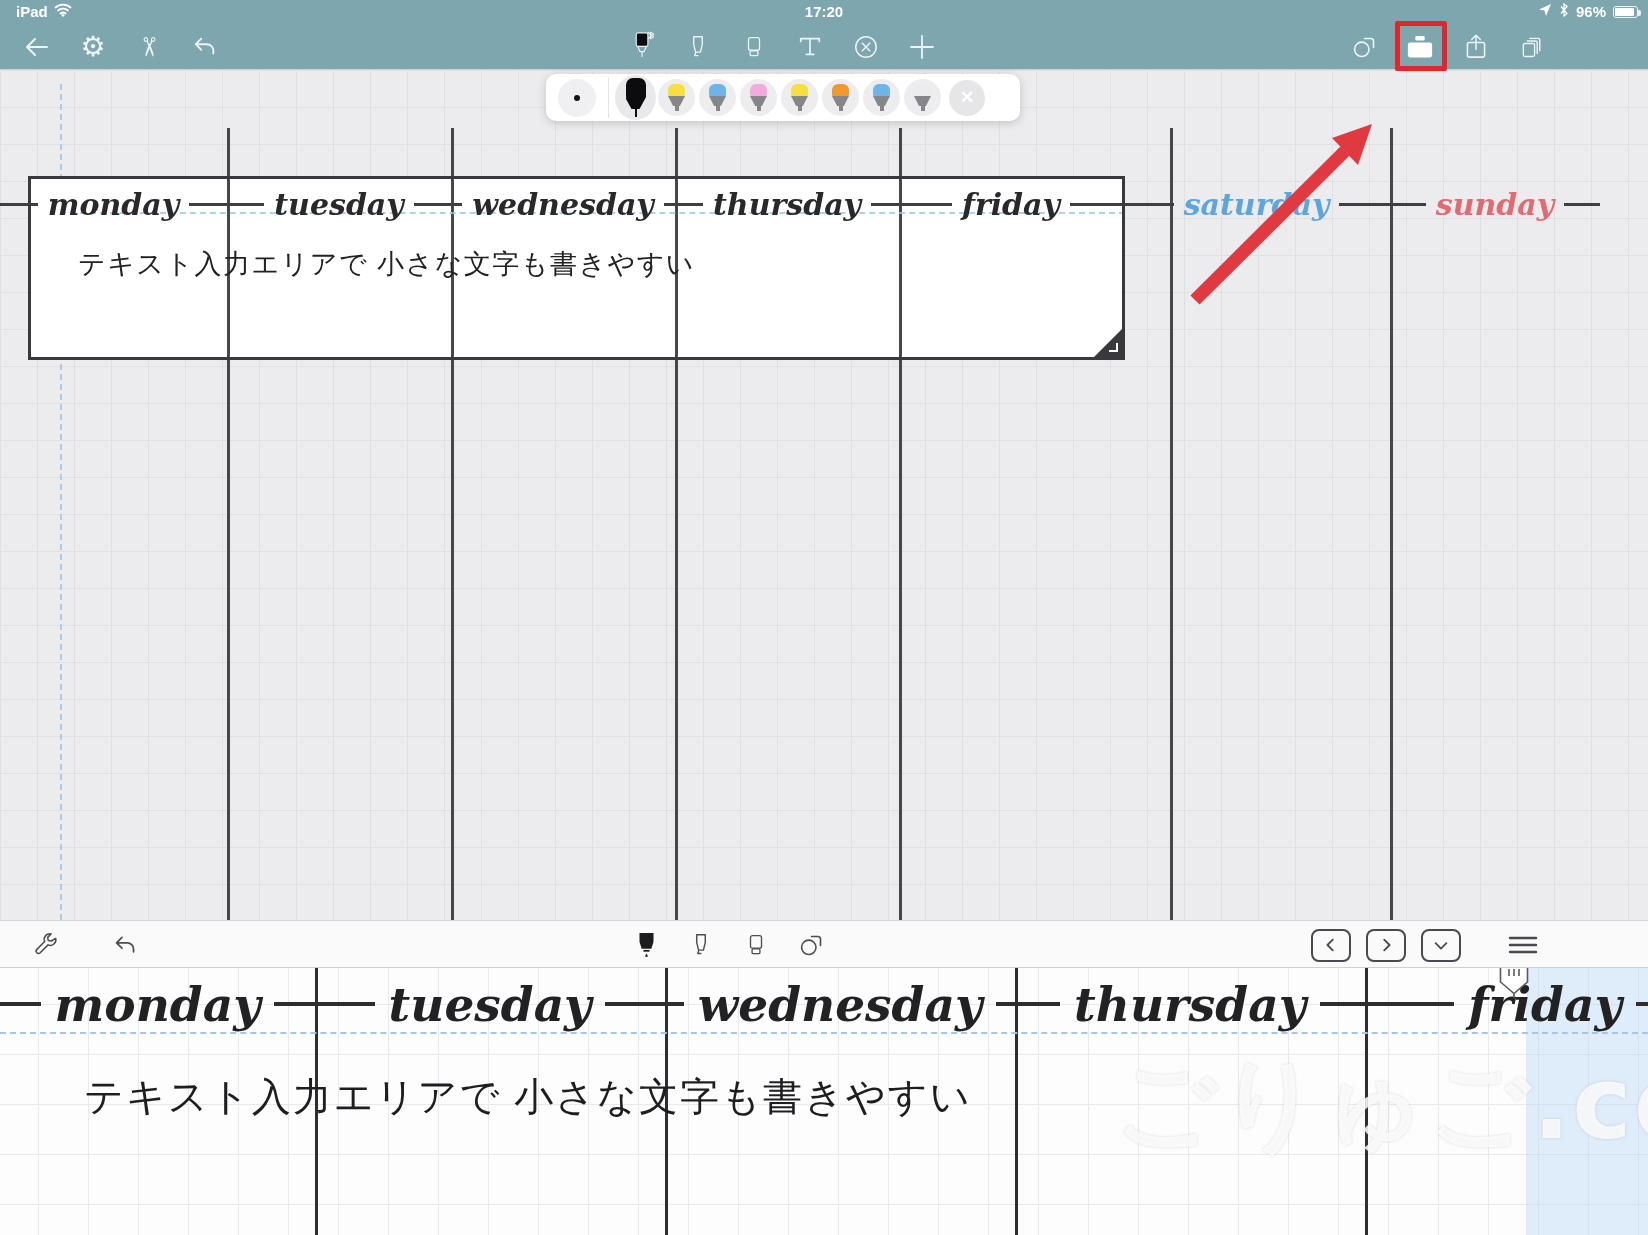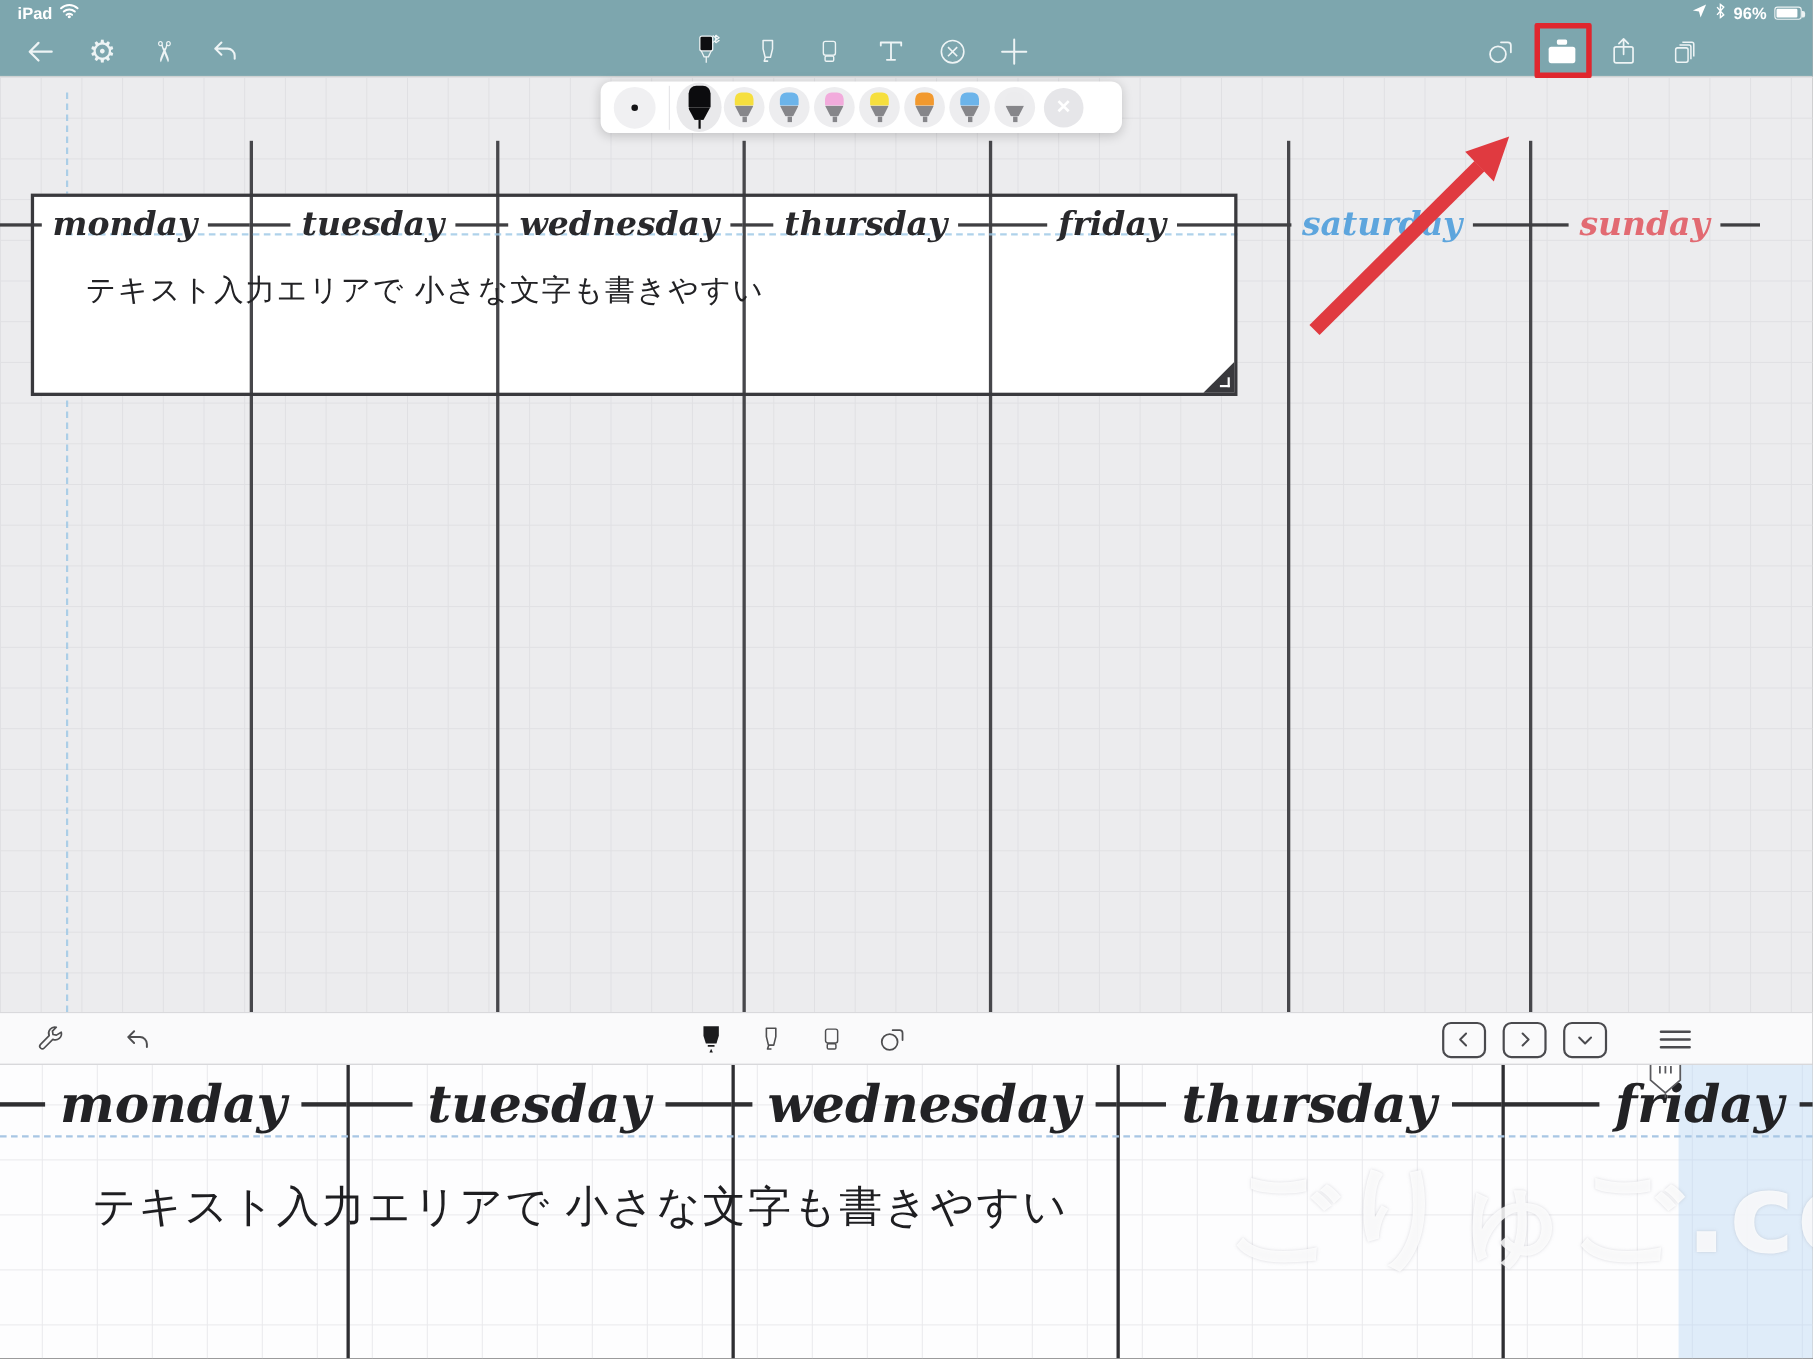--- a/index.html
+++ b/index.html
@@ -86,20 +86,21 @@
 
   <div class="header">
     <div class="statusbar">
       <div class="sb-left">
         <span>iPad</span>
         <span><svg width="18" height="14" viewBox="0 0 18 14">
               <path d="M1.5 4.5a11 11 0 0 1 15 0M4 7.5a7.5 7.5 0 0 1 10 0M6.5 10.5a4 4 0 0 1 5 0" stroke="#fff" fill="none" stroke-width="1.8" stroke-linecap="round"></path>
               <circle cx="9" cy="12.3" r="1.4" fill="#fff"></circle>
             </svg></span>
       </div>
+      <div class="sb-time">17:20</div>
       <div class="sb-right">
         <span><svg width="14" height="14" viewBox="0 0 14 14">
               <path d="M13 1L1 6.5l5.5 1L8 13z" fill="#fff"></path>
             </svg></span>
         <span><svg width="10" height="14" viewBox="0 0 10 14">
               <path d="M2 3.5l6 7L5 13V1l3 2.5-6 7" stroke="#fff" fill="none" stroke-width="1.3"></path>
             </svg></span>
         <span>96%</span>
         <span class="battery">
             <span class="fill"></span>

